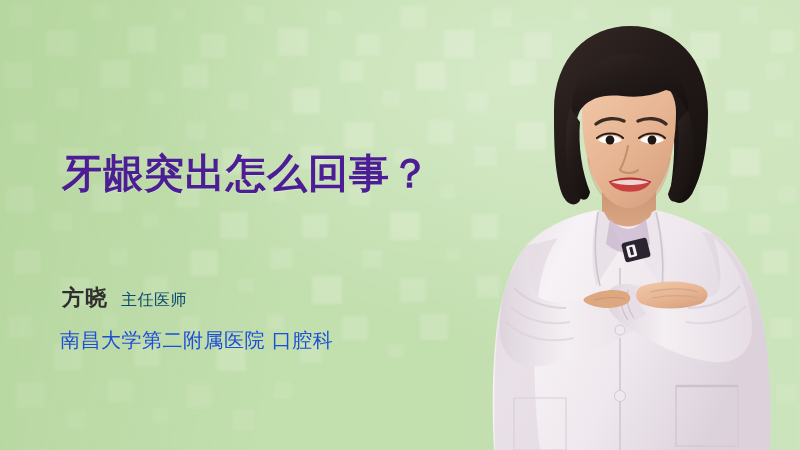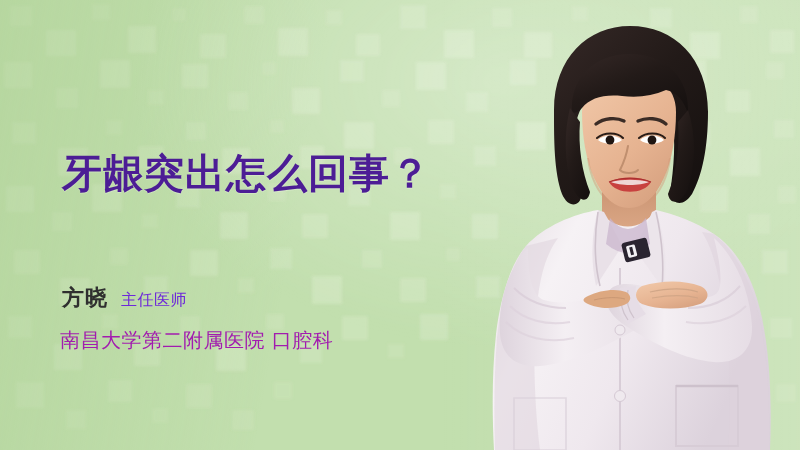--- a/index.html
+++ b/index.html
@@ -63,31 +63,31 @@
   }
   .doctor-name {
     font-size: 22px;
     font-weight: 700;
     color: #2f2f2f;
     letter-spacing: 1px;
   }
   .doctor-title {
     font-size: 16px;
     font-weight: 400;
-    color: #6d28d9;
+    color: #0c4a6e;
     margin-left: 13px;
     letter-spacing: 0.5px;
   }
   .doctor-affil {
     position: absolute;
     left: 60px;
     top: 327px;
     font-size: 20px;
     font-weight: 400;
-    color: #a21caf;
+    color: #1d4ed8;
     letter-spacing: 0.5px;
     white-space: nowrap;
   }
 
   
   .portrait {
     position: absolute;
     left: 470px;
     top: 0px;
     width: 330px;

